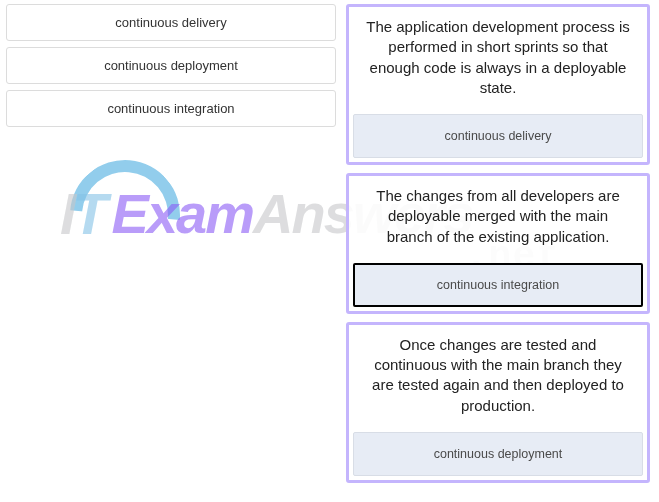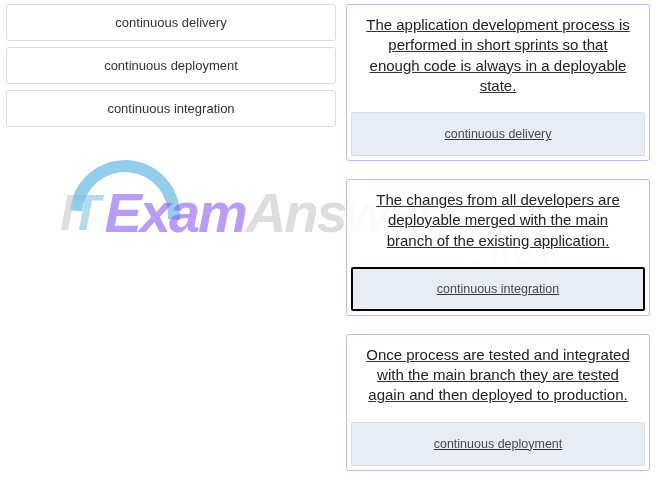--- a/index.html
+++ b/index.html
@@ -2,21 +2,21 @@
 <html><head>
 <meta charset="utf-8">
 <style>
   * { box-sizing: border-box; margin: 0; padding: 0; }
   html, body { width: 659px; height: 502px; font-family: Arial, Helvetica, sans-serif; background: #fff; color: #333; }
   .wrap { position: relative; width: 659px; height: 502px; overflow: hidden; }
 
   
   .wm { position: absolute; left: 60px; top: 180px; width: 520px; pointer-events: none; user-select: none; z-index: 0; opacity: 0.6; }
   .wm-row { display: flex; align-items: center; font-weight: 800; font-style: italic; }
-  .wm-it { font-size: 50px; letter-spacing: -4px; }
+  .wm-it { font-size: 58px; letter-spacing: -4px; }
   .wm-it .i { color: #c7c8ca; }
   .wm-it .t { color: #84c3e7; }
   .wm-exam { font-size: 56px; color: #8b5cf6; margin-left: 8px; letter-spacing: -2px; }
   .wm-ans  { font-size: 56px; color: #c7c8ca; letter-spacing: -2px; }
   .wm-net  { font-family: "Courier New", monospace; font-size: 38px; color: #d0d0d0; font-weight: 700; text-align: right; margin-top: -12px; margin-right: 20px; letter-spacing: 1px; }
   .ring { position: absolute; left: 70px; top: 160px; width: 110px; height: 110px; border: 12px solid #3aa6dd; border-radius: 50%; border-bottom-color: transparent; border-left-color: transparent; transform: rotate(-40deg); z-index: 0; opacity: 0.55; }
 
   
   .left  { position: absolute; left: 6px;  top: 4px;  width: 330px; z-index: 1; }
   .right { position: absolute; left: 346px; top: 4px; width: 304px; z-index: 1; }
@@ -26,26 +26,25 @@
     border-radius: 3px;
     text-align: center;
     font-size: 13px;
     color: #333;
     padding: 10px 6px;
     margin-bottom: 6px;
     background: #fff;
   }
 
   .card {
-    border: 1px solid #c4b5fd;
+    border: 3px solid #c4b5fd;
     border-radius: 3px;
-    margin-bottom: 18px;
+    margin-bottom: 8px;
     background: rgba(255,255,255,0.88);
     overflow: hidden;
-    text-decoration: underline;
   }
   .def {
     padding: 10px 16px 12px 16px;
     text-align: center;
     font-size: 15px;
     line-height: 1.35;
     color: #222;
   }
   .drop {
     margin: 4px;
@@ -89,19 +88,19 @@
       <div class="def">The application development process is performed in short sprints so that enough code is always in a deployable state.</div>
       <div class="drop"><span>continuous delivery</span></div>
     </div>
 
     <div class="card">
       <div class="def">The changes from all developers are deployable merged with the main branch of the existing application.</div>
       <div class="drop selected"><span>continuous integration</span></div>
     </div>
 
     <div class="card">
-      <div class="def">Once process are tested and integrated with the main branch they are tested again and then deployed to production.</div>
+      <div class="def">Once changes are tested and continuous with the main branch they are tested again and then deployed to production.</div>
       <div class="drop"><span>continuous deployment</span></div>
     </div>
 
   </div>
 
 </div>
 
 </body></html>

